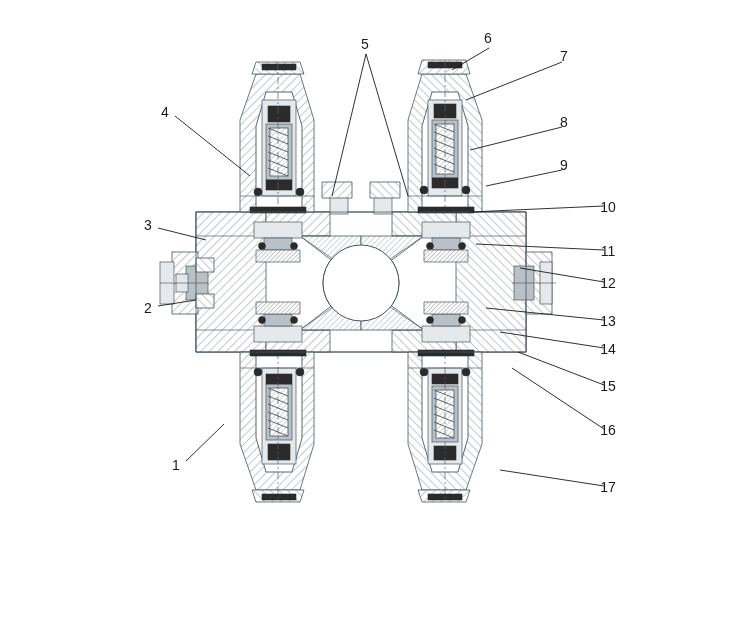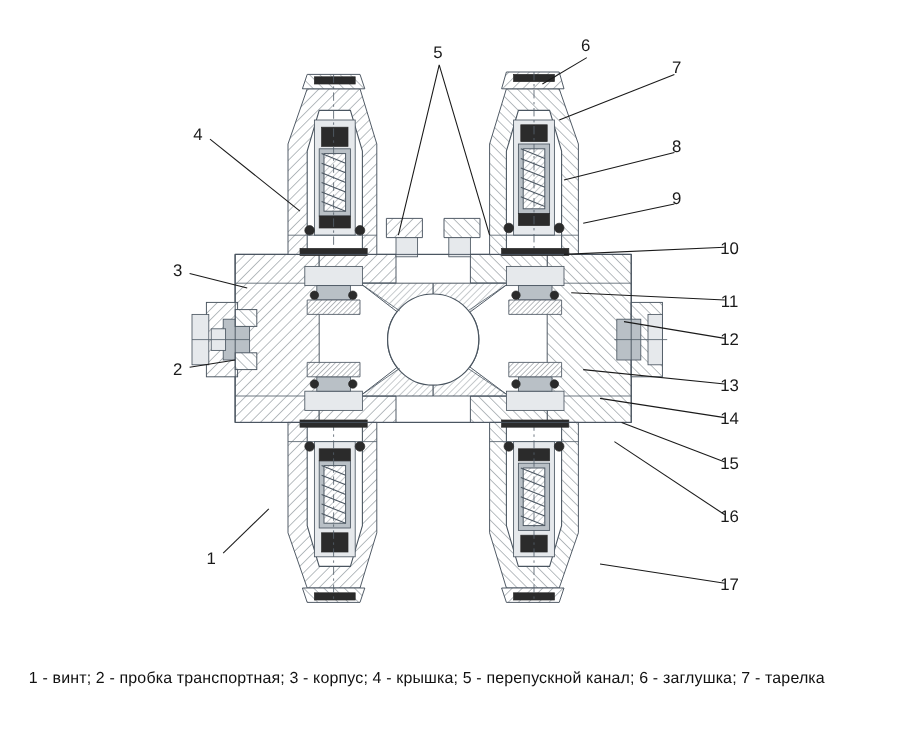--- a/index.html
+++ b/index.html
@@ -255,14 +255,13 @@
         <text x="608" y="387" class="lbl" text-anchor="middle" dominant-baseline="middle">15</text>
         <path d="M 604 429 L 512 368" class="leader"></path>
         <text x="608" y="431" class="lbl" text-anchor="middle" dominant-baseline="middle">16</text>
         <path d="M 604 486 L 500 470" class="leader"></path>
         <text x="608" y="488" class="lbl" text-anchor="middle" dominant-baseline="middle">17</text>
       </g>
   </svg>
 </div>
 
 <div class="caption">
-  <div>1 - винт; 2 - пробка транспортная; 3 - корпус; 4 - крышка; 5 - перепускной канал; 6 - заглушка; 7 - тарелка</div>
 </div>
 
 </body></html>

